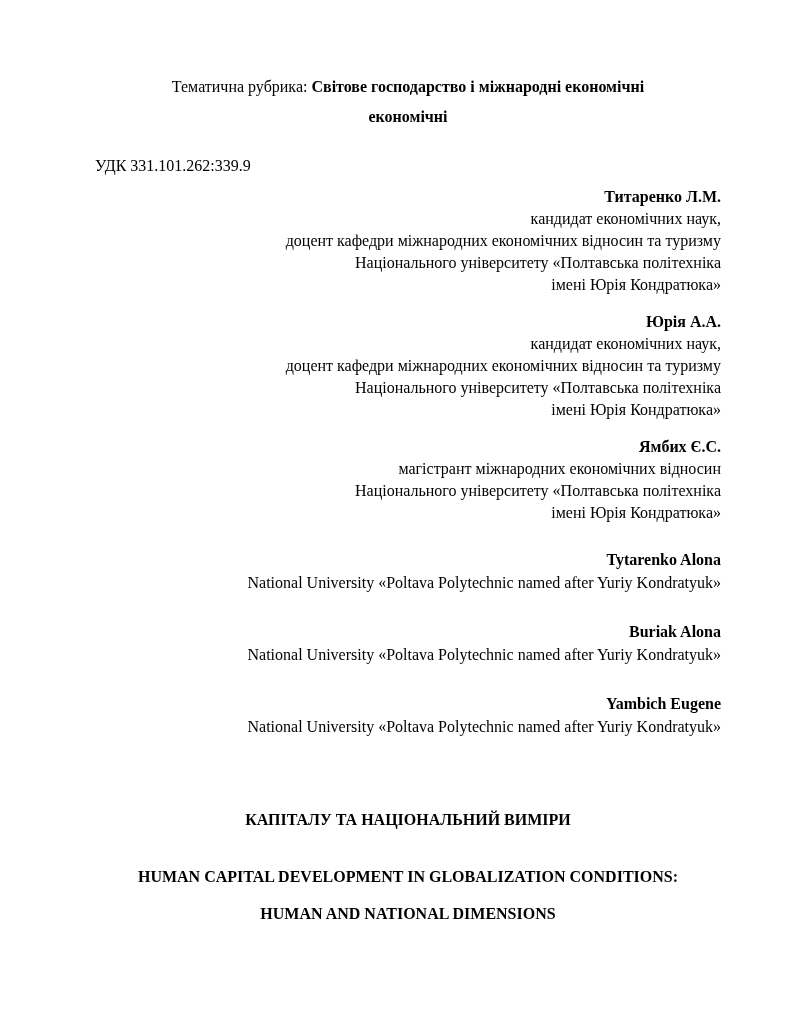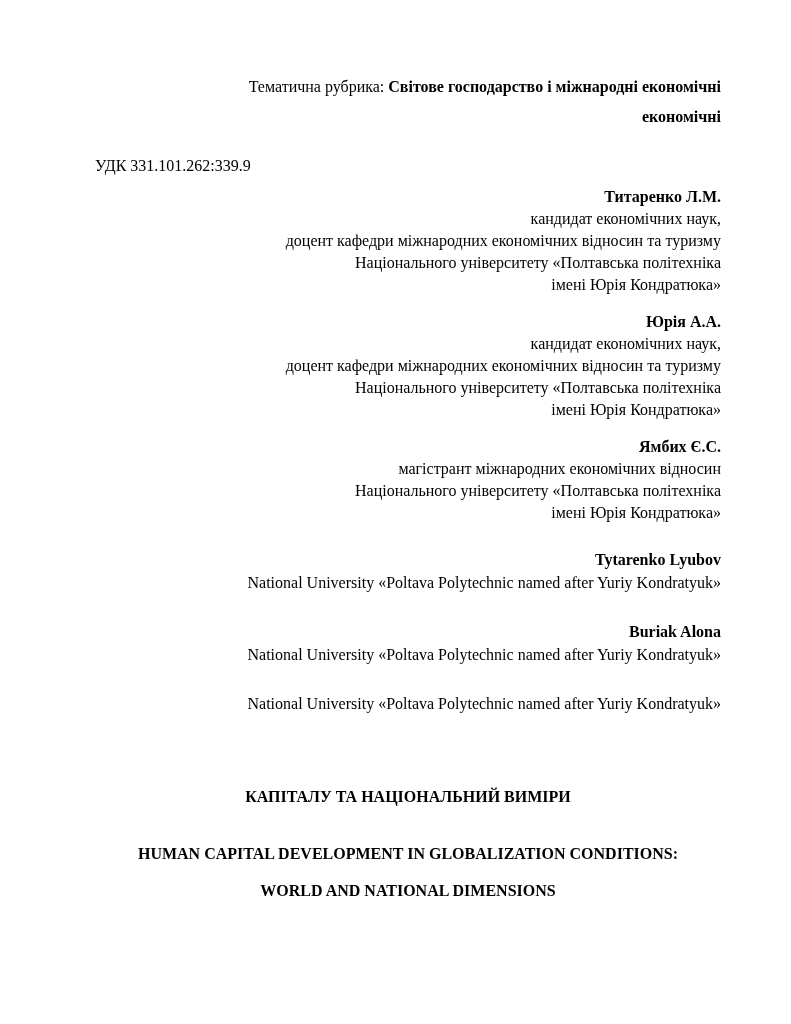--- a/index.html
+++ b/index.html
@@ -13,21 +13,21 @@
     box-sizing: border-box;
     font-family: "Liberation Serif", "DejaVu Serif", serif;
     font-size: 16px;
     color: #000000;
     padding: 72px 70px 40px 95px;
     overflow: hidden;
   }
   p { margin: 0; }
 
   .rubric {
-    text-align: right;
+    text-align: center;
     line-height: 30px;
     margin-bottom: 4px;
   }
   .rubric b { font-weight: bold; }
 
   .udc {
     text-align: left;
     line-height: 22px;
     margin-bottom: 9px;
     margin-top: 23px;
@@ -89,29 +89,30 @@
 
   <div class="author-block">
     <p class="author-name">Ямбих Є.С.</p>
     <p>магістрант міжнародних економічних відносин</p>
     <p>Національного університету «Полтавська політехніка</p>
     <p>імені Юрія Кондратюка»</p>
   </div>
 
   <div class="authors-en">
     <div class="author-en">
-      <p class="author-name">Tytarenko Lyubov</p>
+      <p class="author-name">Tytarenko Alona</p>
       <p>National University «Poltava Polytechnic named after Yuriy Kondratyuk»</p>
     </div>
     <div class="author-en">
       <p class="author-name">Buriak Alona</p>
       <p>National University «Poltava Polytechnic named after Yuriy Kondratyuk»</p>
     </div>
     <div class="author-en">
+      <p class="author-name">Yambich Eugene</p>
       <p>National University «Poltava Polytechnic named after Yuriy Kondratyuk»</p>
     </div>
   </div>
 
   <p class="article-title title-ua"><br><span>КАПІТАЛУ ТА НАЦІОНАЛЬНИЙ ВИМІРИ</span></p>
 
-  <p class="article-title title-en"><span>HUMAN CAPITAL DEVELOPMENT IN GLOBALIZATION CONDITIONS:</span><br><span>WORLD AND NATIONAL DIMENSIONS</span></p>
+  <p class="article-title title-en"><span>HUMAN CAPITAL DEVELOPMENT IN GLOBALIZATION CONDITIONS:</span><br><span>HUMAN AND NATIONAL DIMENSIONS</span></p>
 
 </div>
 
 </body></html>

